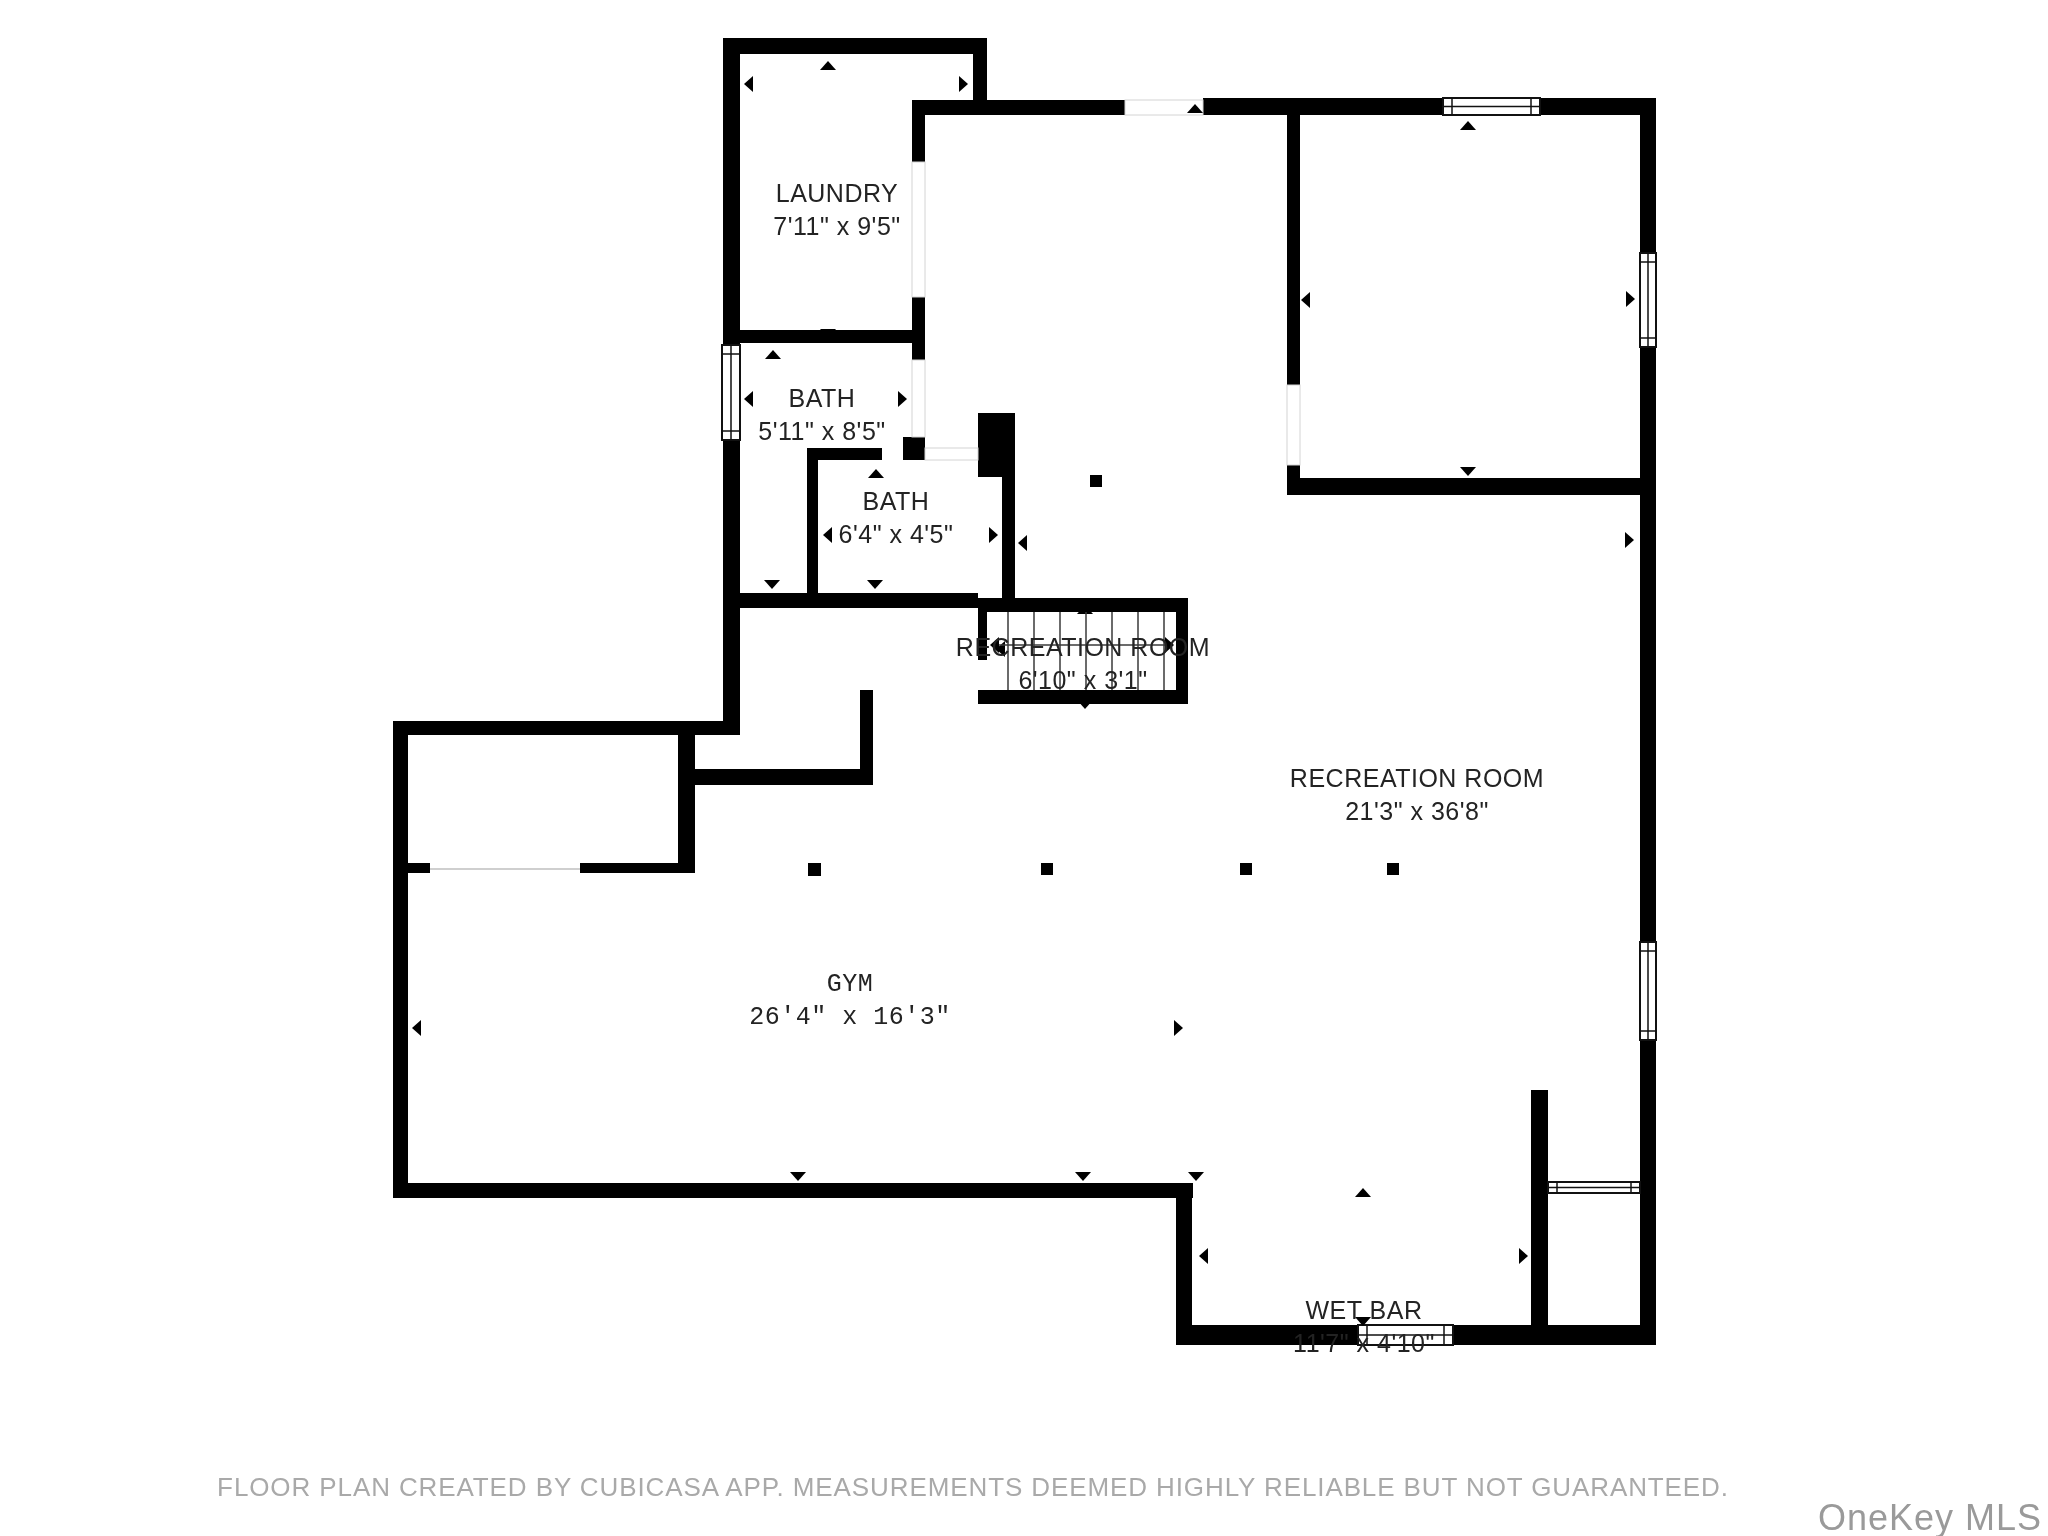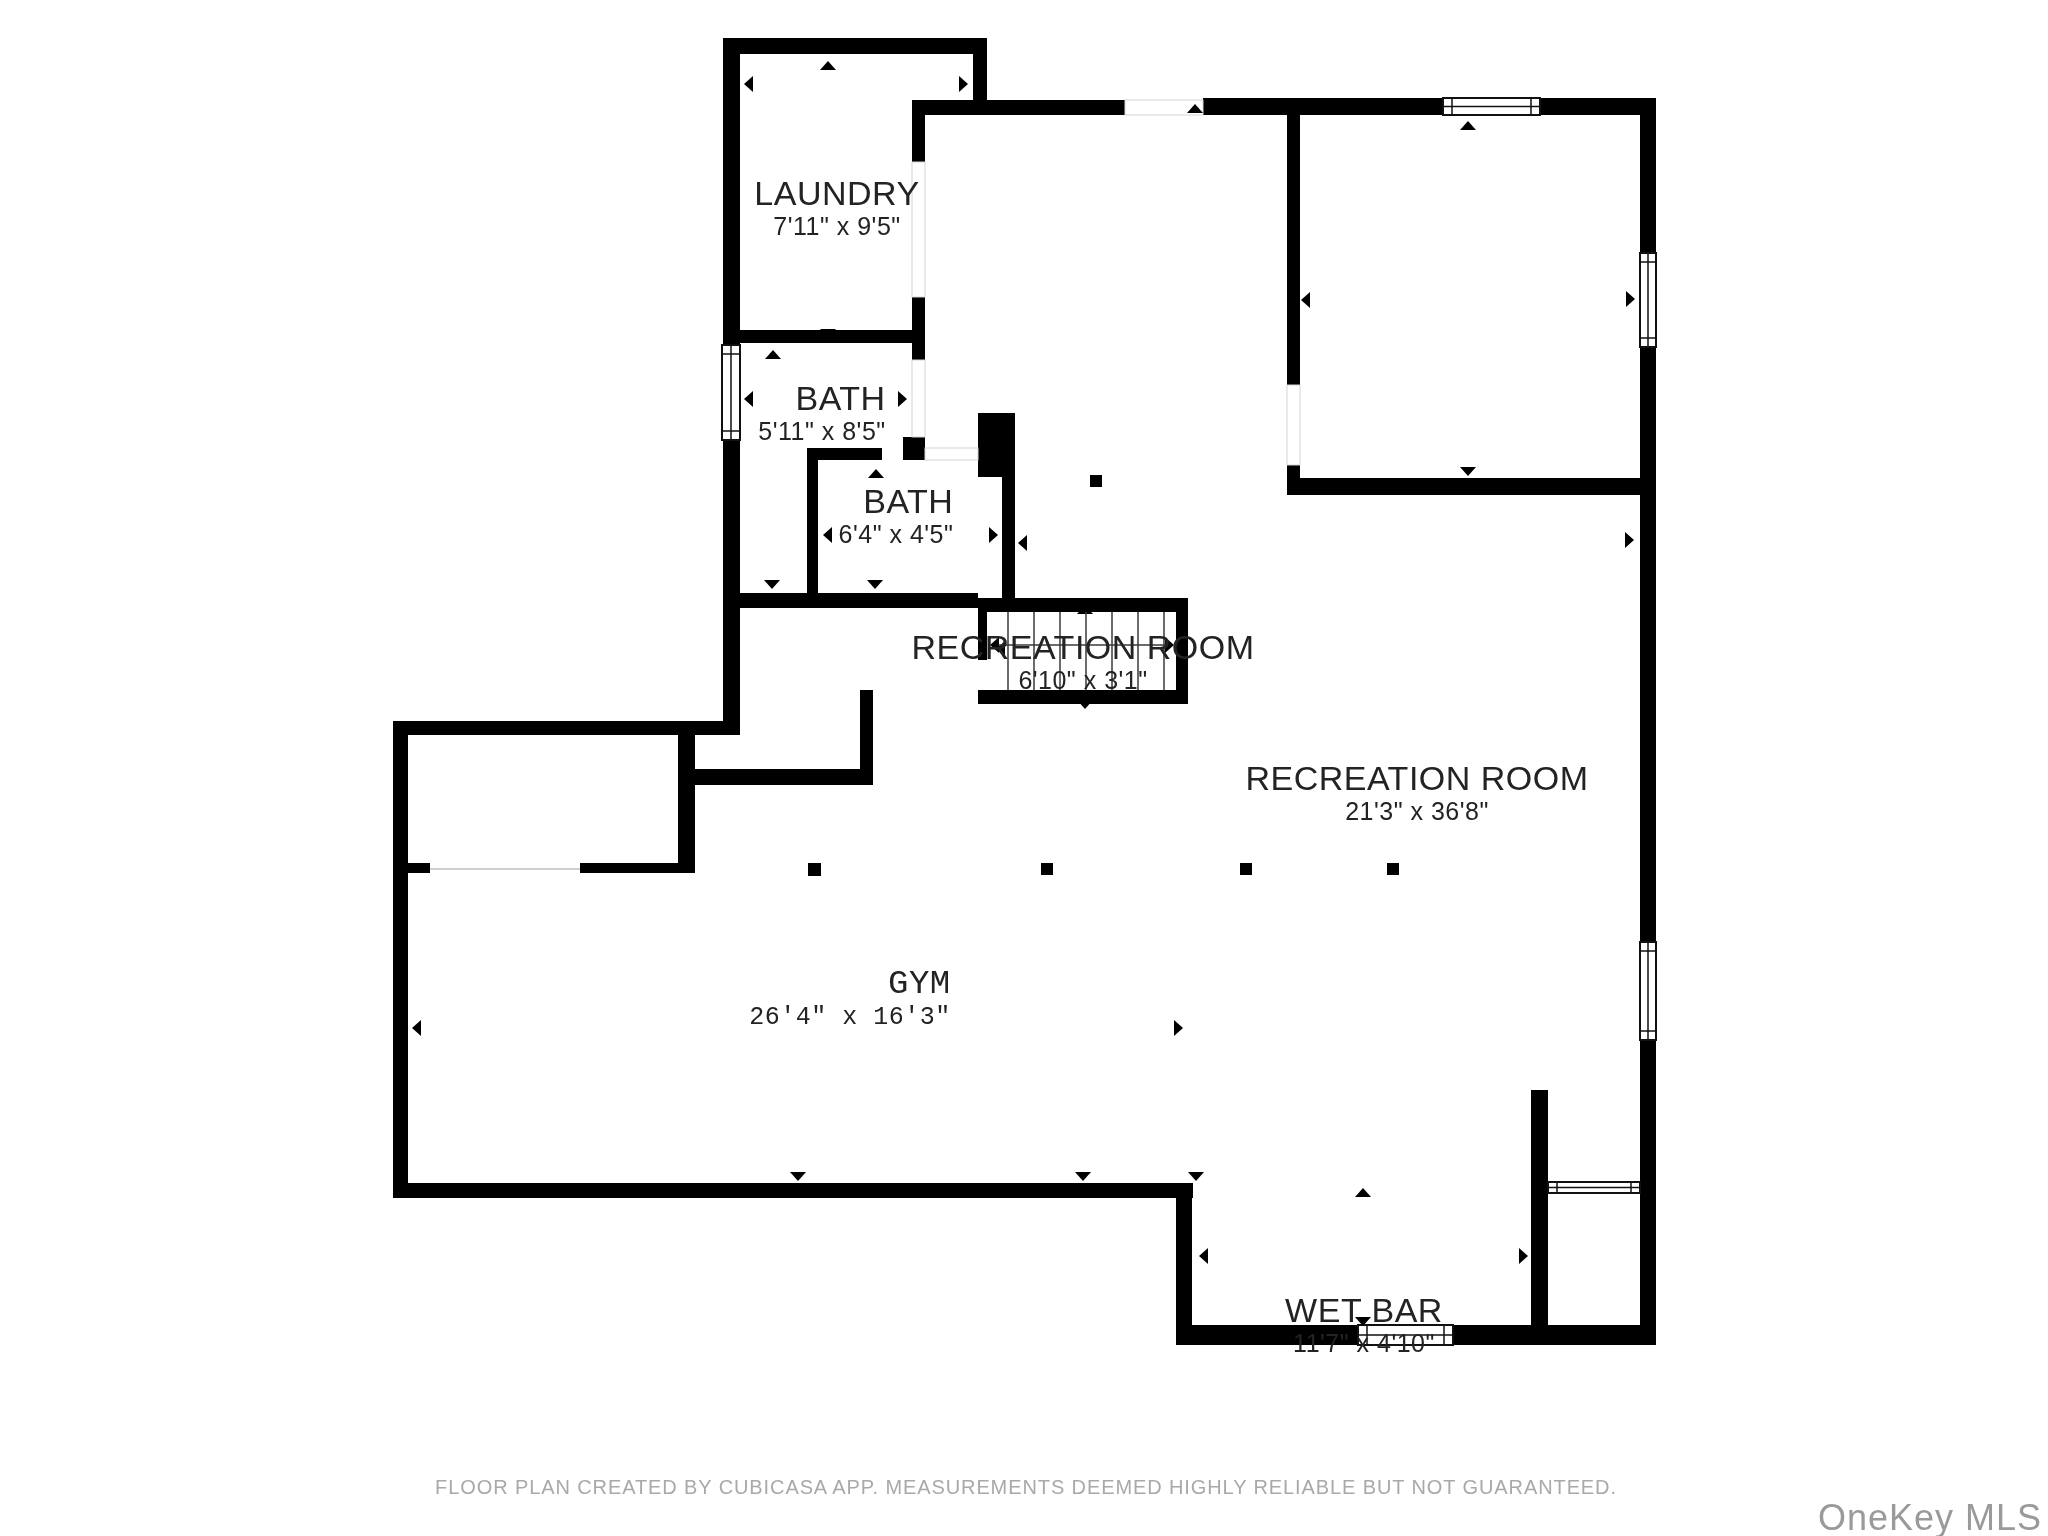--- a/index.html
+++ b/index.html
@@ -1,22 +1,22 @@
 <!DOCTYPE html>
 <html><head>
 <meta charset="utf-8">
 <style>
   html,body{margin:0;padding:0;background:#fff;}
   body{font-family:"Liberation Sans", sans-serif;}
   #stage{position:relative;width:2048px;height:1536px;background:#ffffff;overflow:hidden;}
   #plan{position:absolute;left:0;top:0;}
   .room-label{position:absolute;transform:translate(-50%,-50%);text-align:center;white-space:nowrap;color:#232323;z-index:5;}
-  .room-name{display:block;font-size:34px;line-height:33px;letter-spacing:.5px;text-align:right;}
+  .room-name{display:block;font-size:25px;line-height:33px;letter-spacing:.5px;}
   .room-dims{display:block;font-size:25px;line-height:33px;letter-spacing:.5px;}
-  .footer-note{position:absolute;left:1026px;top:1487px;transform:translate(-50%,-50%);font-size:20px;letter-spacing:.9px;color:#a9a9a9;white-space:nowrap;z-index:5;}
+  .footer-note{position:absolute;left:973px;top:1487px;transform:translate(-50%,-50%);font-size:26px;letter-spacing:.9px;color:#a9a9a9;white-space:nowrap;z-index:5;}
   .watermark{position:absolute;right:6px;top:1497px;font-size:36px;color:#9a9a9a;letter-spacing:1px;z-index:5;}
 </style>
 </head>
 <body>
 
 <div id="stage">
   <svg id="plan" width="2048" height="1536" viewBox="0 0 2048 1536">
       <rect x="723" y="38" width="264" height="16" fill="#000000"></rect>
       <rect x="973" y="38" width="14" height="67" fill="#000000"></rect>
       <rect x="723" y="54" width="17" height="681" fill="#000000"></rect>

